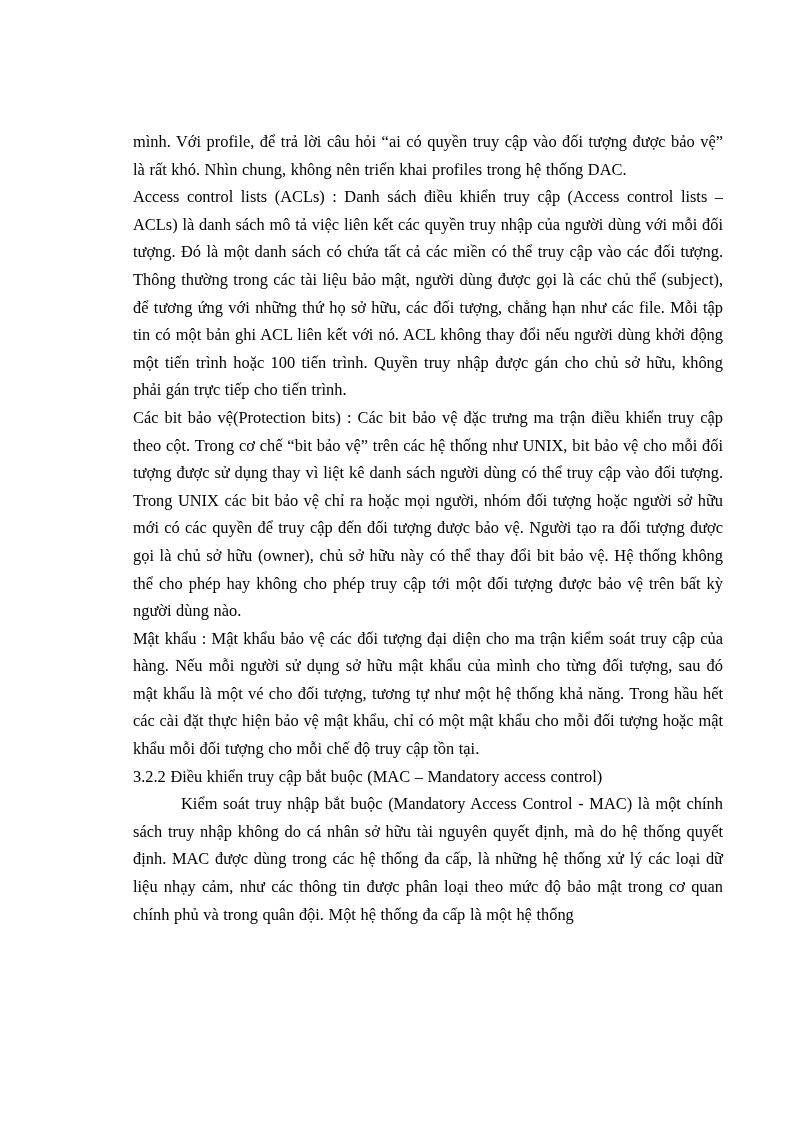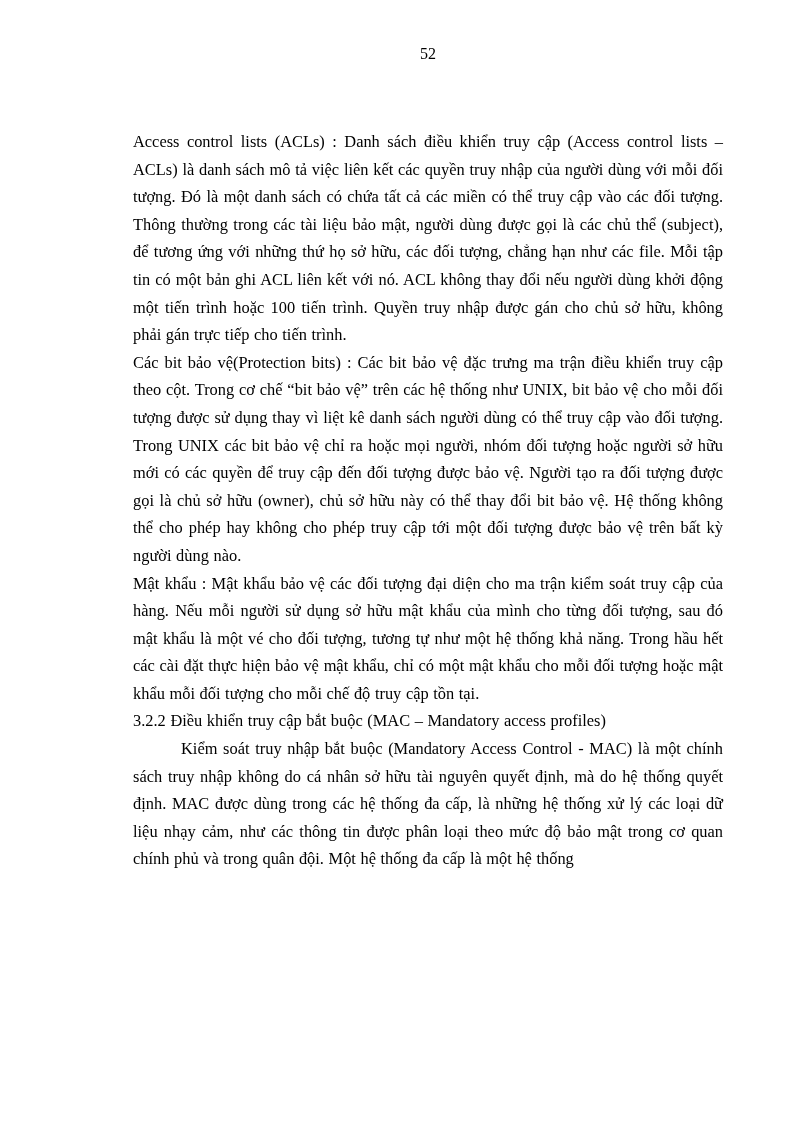--- a/index.html
+++ b/index.html
@@ -35,21 +35,21 @@
     text-align: justify;
     word-spacing: 0.5px;
   }
   p.para.indent { text-indent: 48px; }
   .bold { font-weight: normal; }
 </style>
 </head>
 <body>
 
 <div class="page">
-  <div class="page-number">52</div>
   <div class="content" id="content">
+      <p class="para"><span>mình. Với profile,  để trả lời câu hỏi “ai có quyền truy cập vào  đối tượng  được bảo vệ” là rất khó. Nhìn chung, không nên triển khai profiles trong hệ thống DAC.</span></p>
       <p class="para"><span class="bold">Access control lists (ACLs) : </span><span>Danh sách điều khiển truy cập (Access control lists – ACLs) là danh sách mô tả việc liên kết các quyền truy nhập của người dùng với mỗi đối tượng.  Đó là một danh sách có chứa tất cả các miền có thể truy cập vào các đối tượng. Thông thường trong các tài liệu bảo mật, người dùng được gọi là các chủ thể (subject), để tương ứng với những thứ họ sở hữu, các đối tượng, chẳng hạn như các file. Mỗi tập tin có một bản ghi ACL liên kết với nó.  ACL không thay đổi  nếu  người dùng khởi động một tiến trình hoặc  100  tiến  trình. Quyền truy nhập được gán cho chủ sở hữu, không phải gán trực tiếp cho tiến trình.</span></p>
       <p class="para"><span class="bold">Các bit bảo vệ(Protection bits) : </span><span>Các bit bảo vệ  đặc trưng ma trận điều khiển truy cập theo cột. Trong cơ chế “bit bảo vệ” trên các hệ thống như UNIX, bit bảo vệ cho mỗi đối tượng được sử dụng thay vì liệt kê danh sách người dùng có thể truy cập vào đối tượng. Trong UNIX các bit bảo vệ chỉ ra hoặc mọi người, nhóm đối tượng hoặc người sở hữu mới có các quyền để truy cập đến đối tượng được bảo vệ. Người tạo ra đối tượng được gọi là chủ sở hữu (owner), chủ sở hữu này có thể thay đổi bit bảo vệ. Hệ thống không thể cho phép hay không cho phép truy cập tới một  đối tượng được bảo vệ trên bất kỳ người dùng nào.</span></p>
       <p class="para"><span class="bold">Mật khẩu : </span><span>Mật khẩu bảo vệ các đối tượng đại diện cho ma trận kiểm soát truy cập của hàng. Nếu mỗi người sử dụng sở hữu mật khẩu của mình cho từng đối tượng, sau đó mật khẩu là một vé cho  đối tượng, tương tự như một hệ thống khả năng. Trong hầu hết các cài  đặt thực hiện bảo vệ mật khẩu, chỉ có một mật khẩu cho mỗi đối tượng hoặc mật khẩu mỗi đối tượng cho mỗi chế độ truy cập tồn tại.</span></p>
-      <p class="para"><span>3.2.2 Điều khiển truy cập bắt buộc (MAC – Mandatory access profiles)</span></p>
+      <p class="para"><span>3.2.2 Điều khiển truy cập bắt buộc (MAC – Mandatory access control)</span></p>
       <p class="para indent"><span>Kiểm soát truy nhập bắt buộc (Mandatory Access Control - MAC) là một chính sách truy nhập  không do cá nhân sở hữu tài nguyên quyết định,  mà do  hệ thống  quyết  định. MAC được dùng trong các hệ thống  đa cấp, là những hệ thống xử lý các loại dữ liệu nhạy cảm, như các thông tin được phân loại theo mức  độ bảo mật trong cơ quan chính phủ và trong quân đội. Một hệ thống đa cấp là một hệ thống</span></p>
     </div>
 </div>
 
 </body></html>

